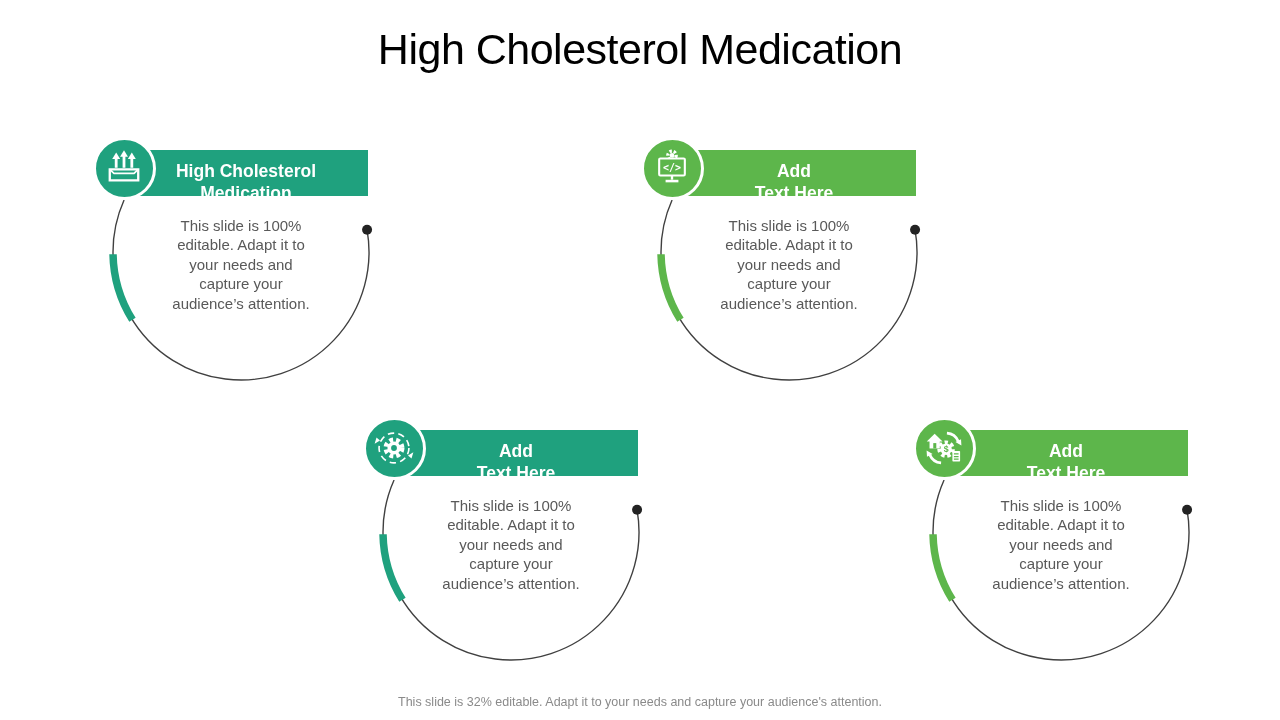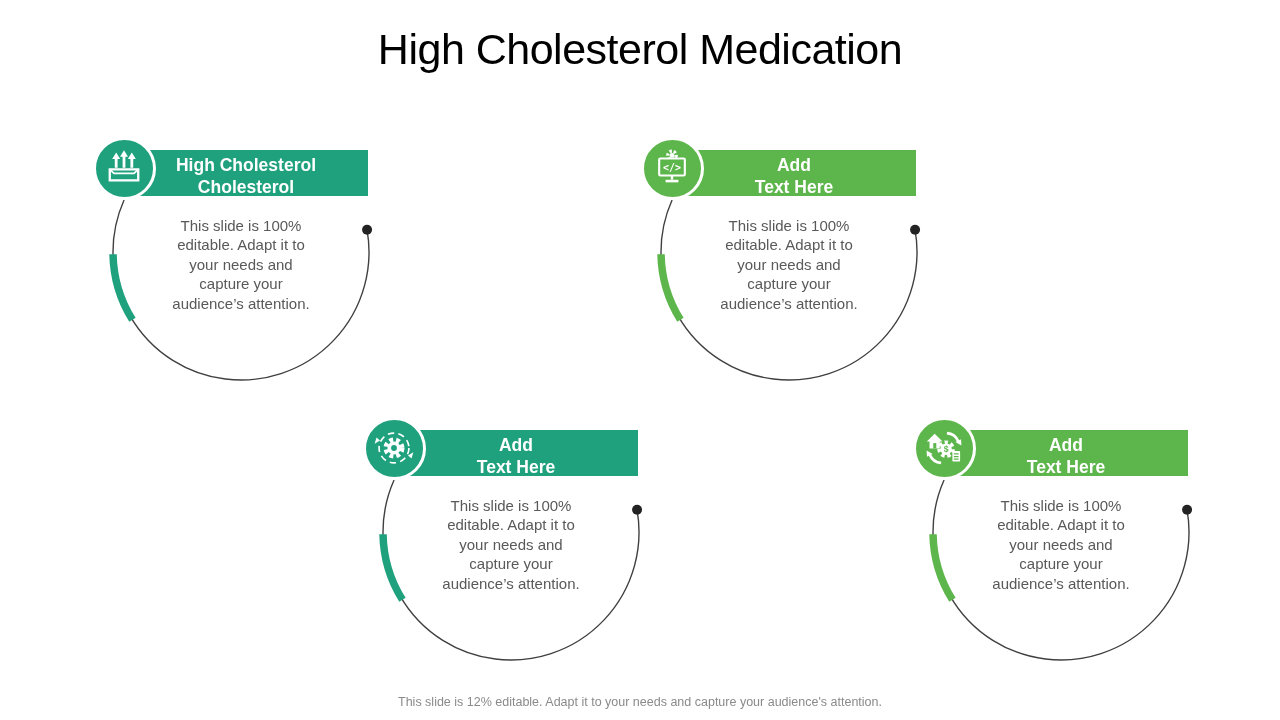--- a/index.html
+++ b/index.html
@@ -9,21 +9,21 @@
          font-size:43px;font-weight:400;letter-spacing:-0.5px;color:#000;line-height:1.1;}
   .item{position:absolute;width:290px;height:290px;}
   .item.teal{--accent:#1fa17e;}
   .item.green{--accent:#5db64b;}
   .ring{position:absolute;left:0;top:0;width:290px;height:290px;overflow:visible;}
   .thin-arc{fill:none;stroke:#404040;stroke-width:1.4;}
   .thick-arc{fill:none;stroke:var(--accent);stroke-width:7.5;}
   .arc-dot{fill:#232323;}
   .banner{position:absolute;left:28px;top:43px;width:244px;height:46px;background:var(--accent);
           color:#fff;font-weight:bold;font-size:17.5px;line-height:22px;text-align:center;
-          padding-top:4px;box-sizing:border-box;}
+          padding-top:10px;box-sizing:border-box;}
   .icon-wrap{position:absolute;left:-3.5px;top:29.5px;width:57px;height:57px;background:var(--accent);
           border:3px solid #fff;border-radius:50%;display:flex;align-items:center;justify-content:center;}
   .icon-wrap svg{width:42px;height:42px;display:block;}
   .body-text{position:absolute;left:35px;top:109px;width:220px;text-align:center;
           font-size:15px;line-height:19.4px;color:#595959;}
   .footer{position:absolute;left:0;top:695px;width:100%;text-align:center;
           font-size:12.5px;color:#8a8a8a;}
   .fill-accent{fill:var(--accent);}
   .stroke-accent{stroke:var(--accent);fill:none;}
   .icon-text{font:bold 8.5px "DejaVu Sans Mono",monospace;fill:#fff;}
@@ -37,21 +37,21 @@
   <h1 class="title">High Cholesterol Medication</h1>
 
   <div class="item teal" style="left: 96px; top: 107px; --accent: #1fa17e;">
     <svg class="ring" viewBox="0 0 290 290">
       <path class="thin-arc" d="M 271.06 122.77 A 128 128 0 1 1 28.07 92.94"></path>
       <path class="thick-arc" d="M 17.02 147.23 A 128 128 0 0 0 36.45 212.83"></path>
       <circle class="arc-dot" cx="271.06" cy="122.77" r="5"></circle>
     </svg>
     <div class="banner">
       <div>High Cholesterol</div>
-      <div>Cholesterol</div>
+      <div>Medication</div>
     </div>
     <div class="icon-wrap">
       <svg viewBox="0 0 36 36">
         <g fill="#fff">
           <polygon points="11.3,4.8 7.9,10.3 14.7,10.3"></polygon>
           <rect x="10.1" y="9.6" width="2.4" height="8.2"></rect>
           <polygon points="18,2.8 14.6,8.3 21.4,8.3"></polygon>
           <rect x="16.8" y="7.6" width="2.4" height="10.2"></rect>
           <polygon points="24.7,4.8 21.3,10.3 28.1,10.3"></polygon>
           <rect x="23.5" y="9.6" width="2.4" height="8.2"></rect>
@@ -155,15 +155,15 @@
     </div>
     <div class="body-text">
       <div>This slide is 100%</div>
       <div>editable. Adapt it to</div>
       <div>your needs and</div>
       <div>capture your</div>
       <div>audience’s attention.</div>
     </div>
   </div>
 
-  <div class="footer">This slide is 12% editable. Adapt it to your needs and capture your audience's attention.</div>
+  <div class="footer">This slide is 32% editable. Adapt it to your needs and capture your audience's attention.</div>
 
 </div>
 
 </body></html>

